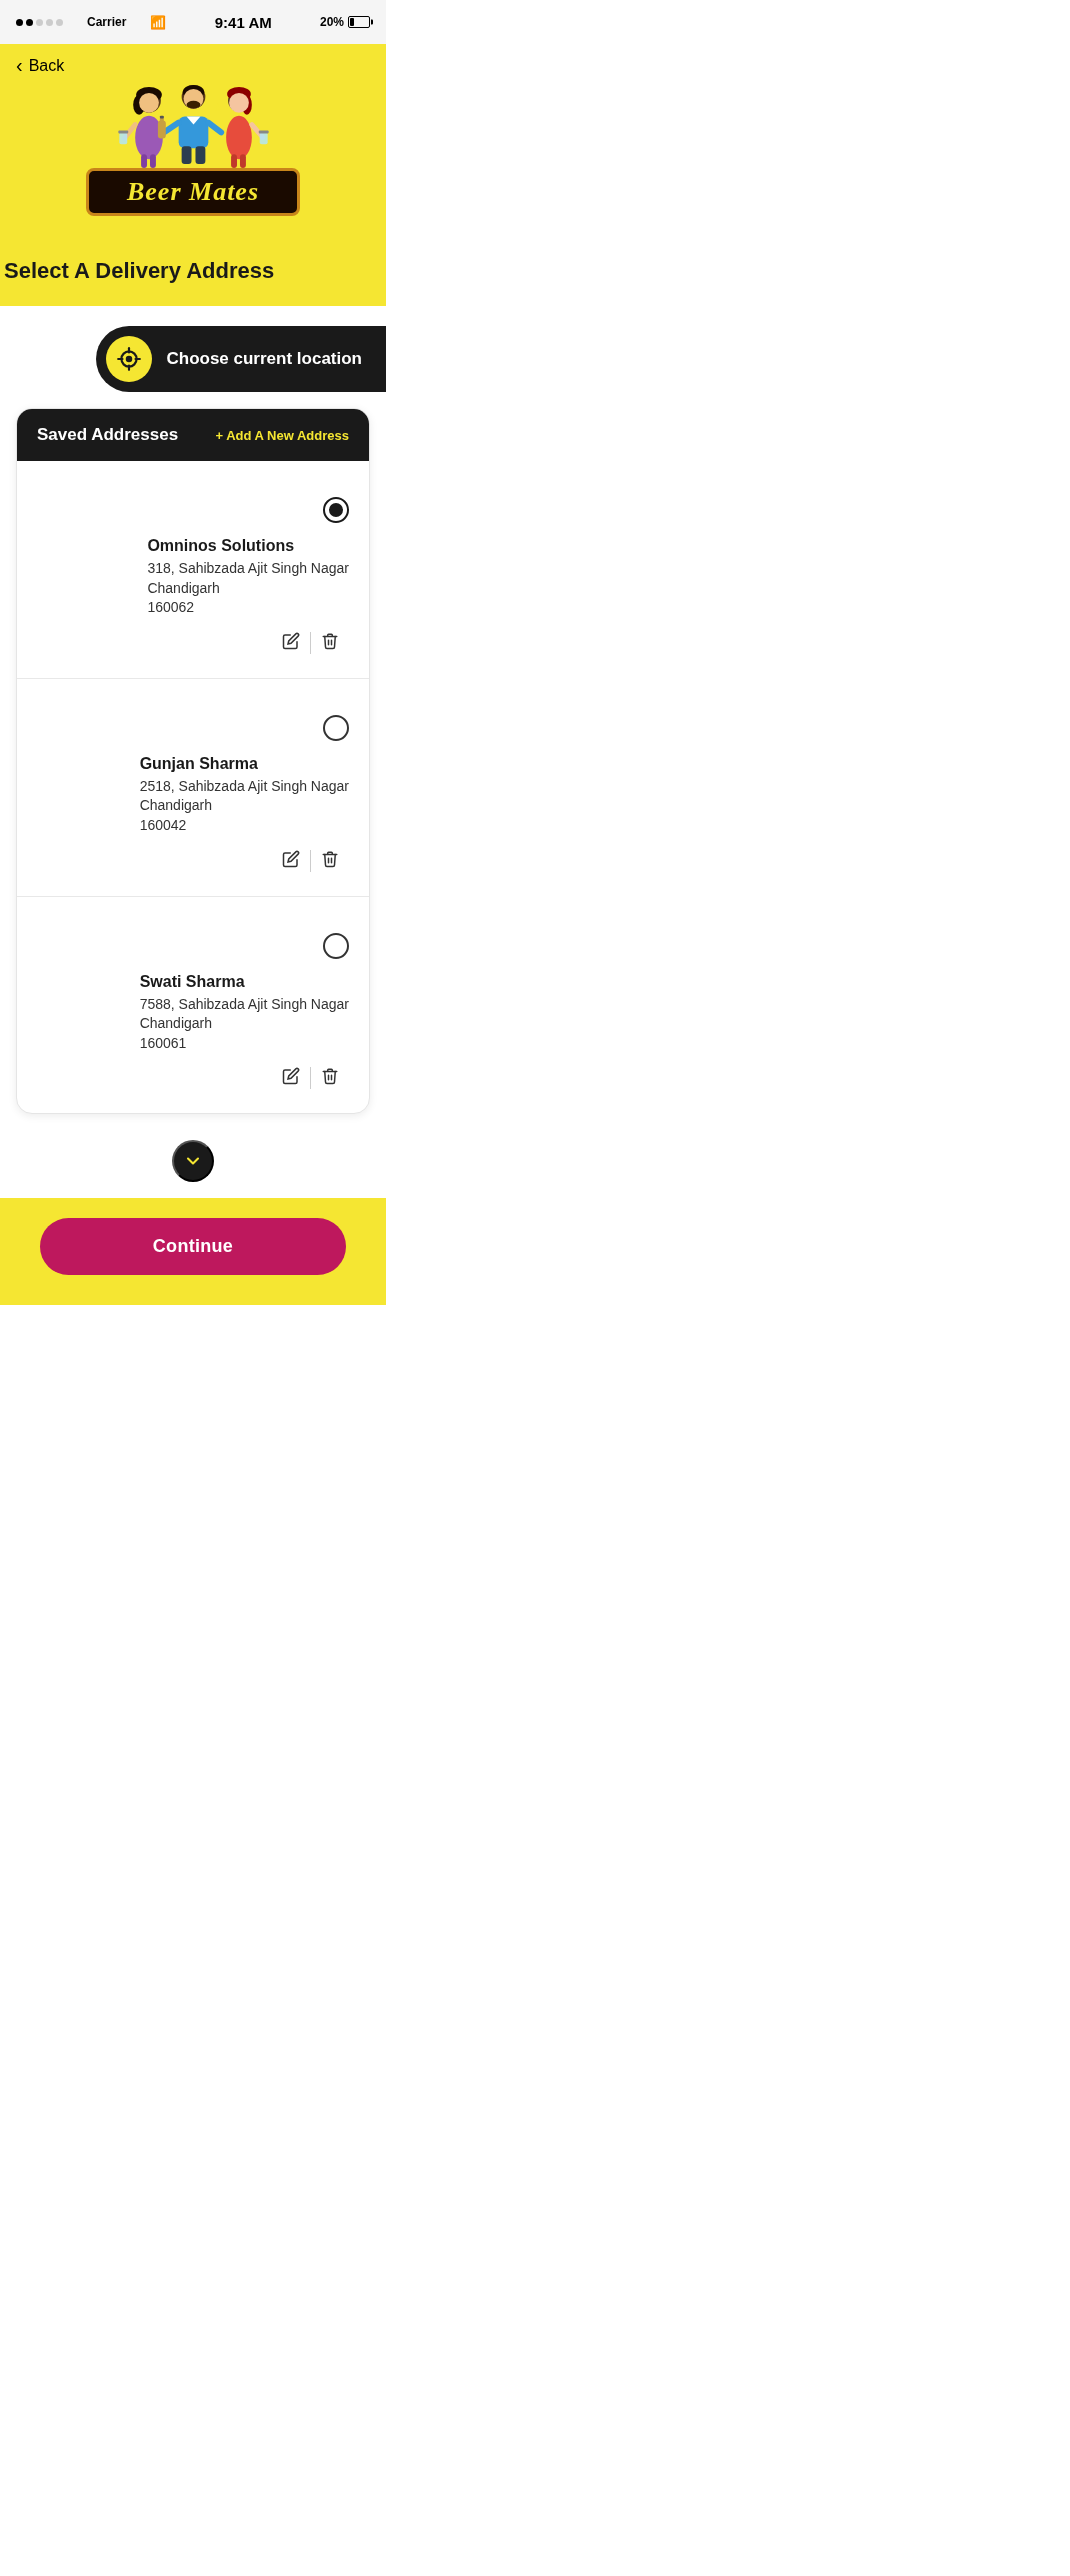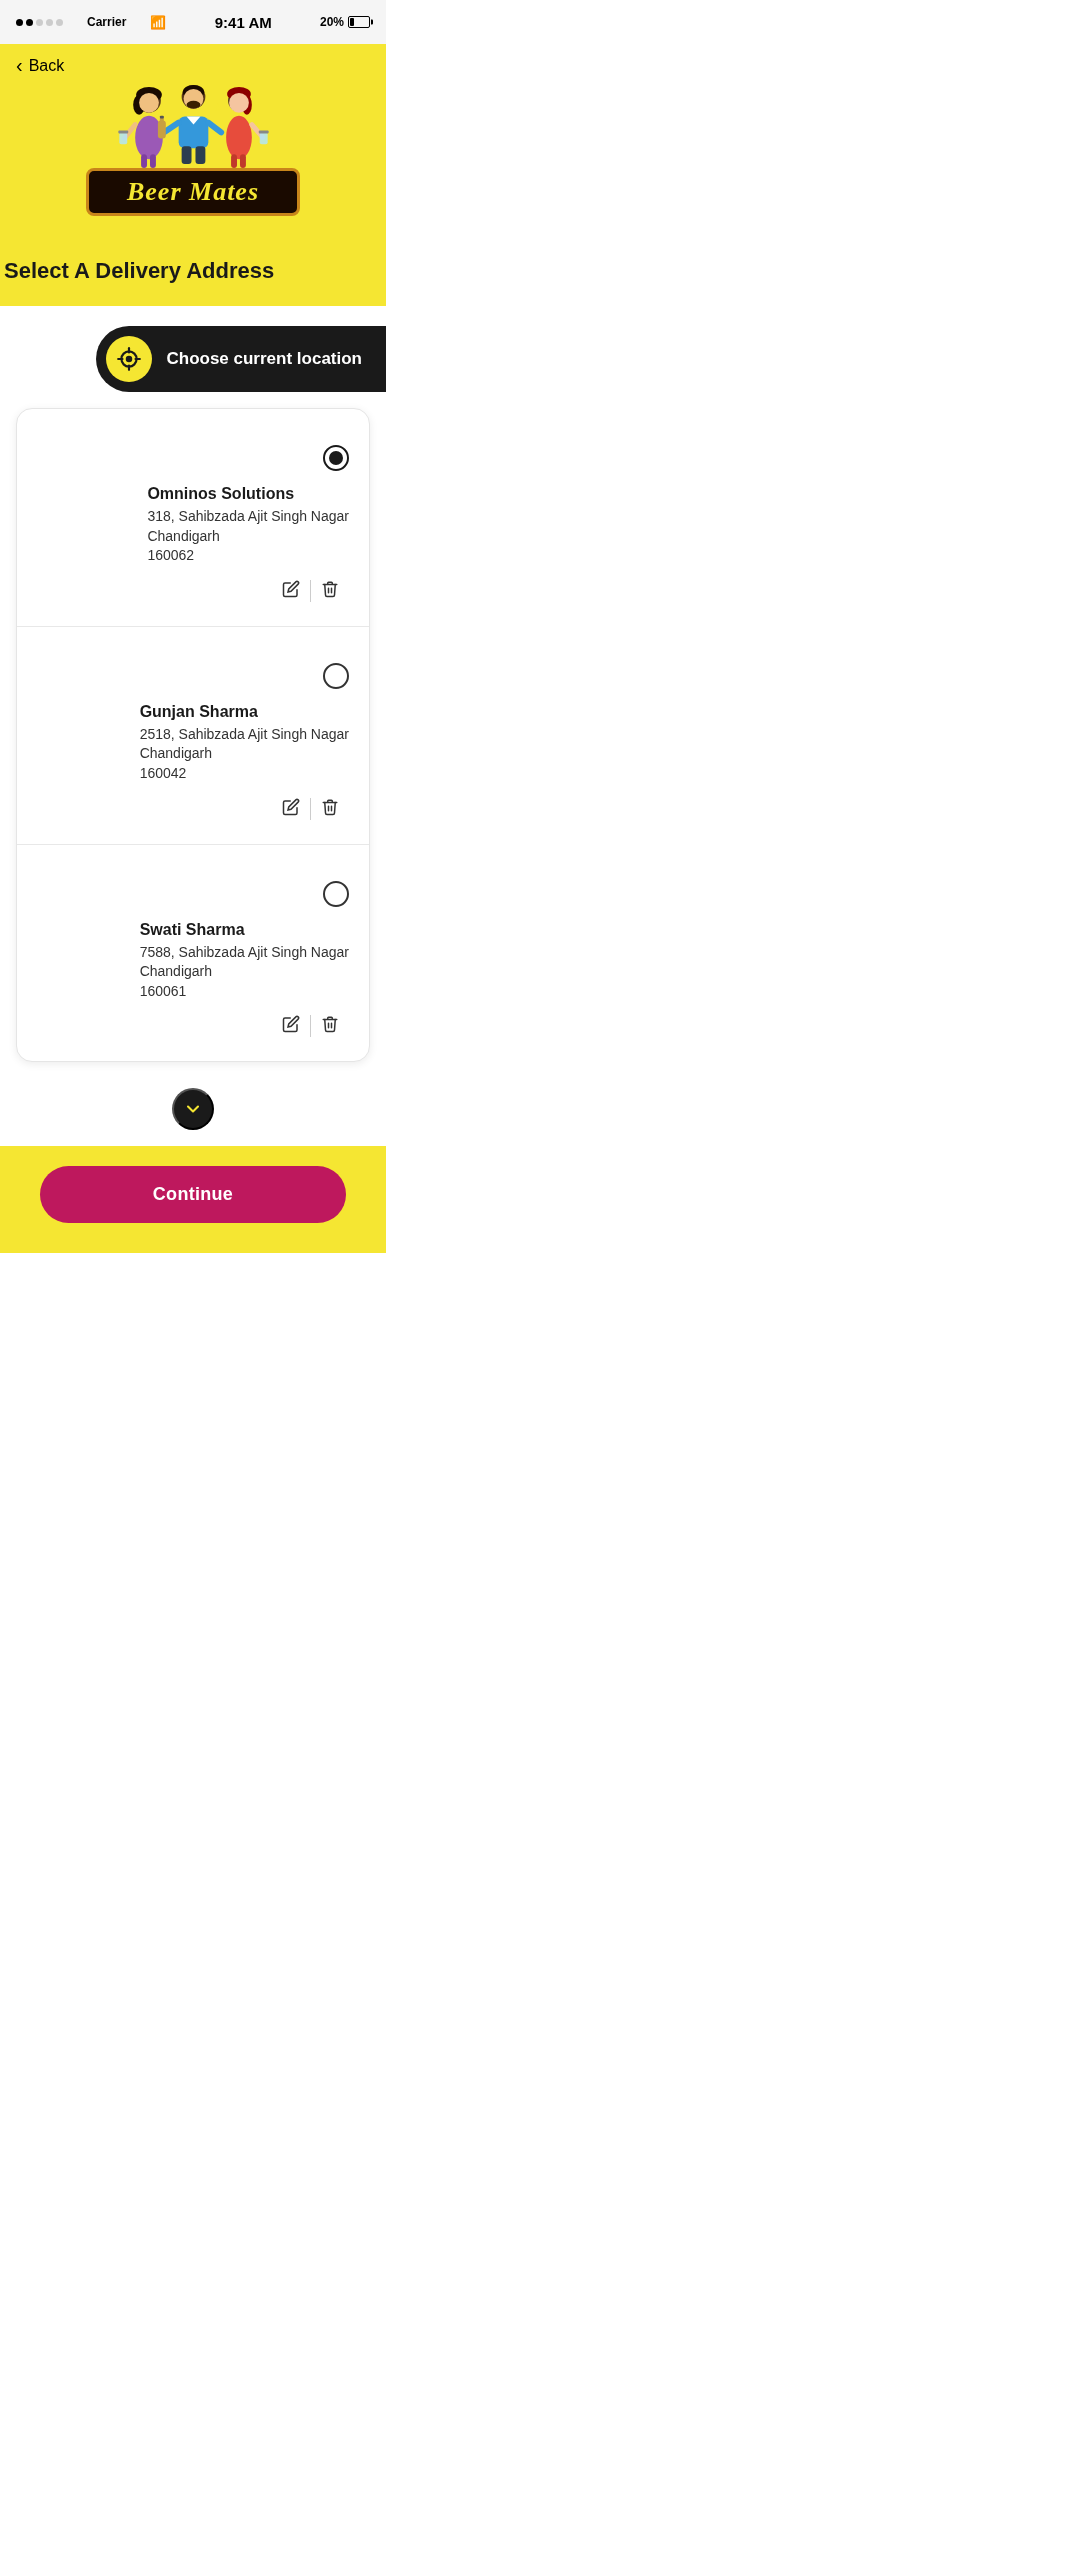--- a/index.html
+++ b/index.html
@@ -387,20 +387,26 @@
         <line x1="12" y1="18" x2="12" y2="22" stroke="#1a1a1a" stroke-width="2" stroke-linecap="round"></line>
         <line x1="2" y1="12" x2="6" y2="12" stroke="#1a1a1a" stroke-width="2" stroke-linecap="round"></line>
         <line x1="18" y1="12" x2="22" y2="12" stroke="#1a1a1a" stroke-width="2" stroke-linecap="round"></line>
       </svg>
     </div>
     <span class="location-btn-text">Choose current location</span>
   </button>
 </div>
 
 <div class="addresses-card">
+  <div class="card-header">
+    <span class="card-header-title">Saved Addresses</span>
+    <button class="add-address-btn">
+      <span>+ Add A New Address</span>
+    </button>
+  </div>
 
   <div class="address-item">
     <div class="address-row">
       <div class="radio-btn selected">
         <div class="radio-inner"></div>
       </div>
       <div class="address-content">
         <div class="address-name">Omninos Solutions</div>
         <div class="address-line">318, Sahibzada Ajit Singh Nagar</div>
         <div class="address-line">Chandigarh</div>

